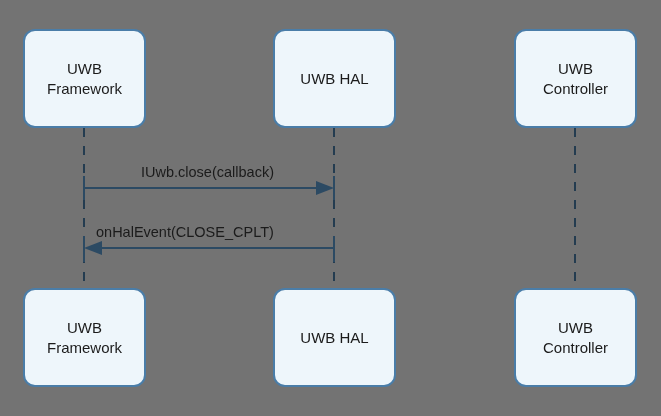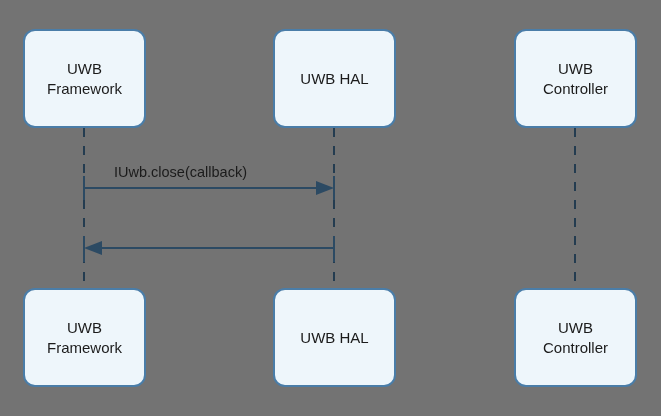--- a/index.html
+++ b/index.html
@@ -102,16 +102,17 @@
 
   <div class="lifeline-box" style="left:273px; top:288px;">
     <span class="box-label">UWB HAL</span>
   </div>
 
   <div class="lifeline-box" style="left:514px; top:288px;">
     <span class="box-label">UWB
 Controller</span>
   </div>
 
-  <div class="msg-label" style="left:114px; top:164px;">IUwb.close(callback)</div>
+  <div class="msg-label" style="left:141px; top:164px;">IUwb.close(callback)</div>
 
+  <div class="msg-label" style="left:96px; top:224px;">onHalEvent(CLOSE_CPLT)</div>
 
 </div>
 
 </body></html>

